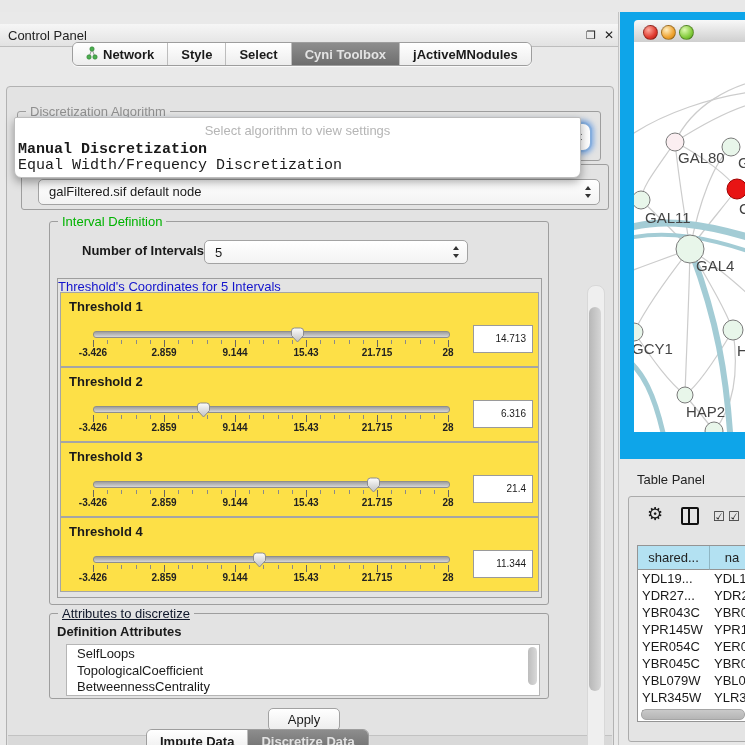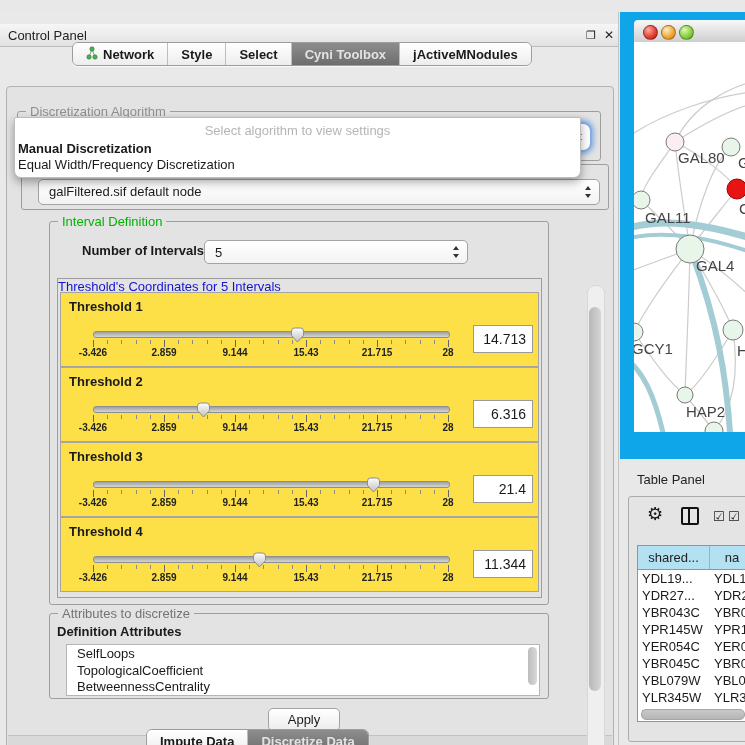--- a/index.html
+++ b/index.html
@@ -34,21 +34,21 @@
   .group>.glabel{position:absolute;top:-8px;left:8px;background:#e3e3e3;padding:0 4px;font-size:13px;}
 
   #algo-group{left:10px;top:24px;width:582px;height:48px;}
   #algo-group>.glabel{color:#8f8f8f;}
   #algo-combo{position:absolute;left:12px;top:10px;width:558px;height:26px;background:#fff;
               border:2px solid #85aede;border-radius:9px;box-shadow:0 0 5px 2px rgba(100,155,225,.75);}
 
   #popup{left:7px;top:18px;width:565px;height:59px;background:#fff;border:1px solid #bdbdbd;
          border-radius:2px 2px 7px 7px;box-shadow:0 4px 10px rgba(0,0,0,.35);z-index:50;}
   #popup .hint{position:absolute;left:0;top:5px;width:100%;text-align:center;color:#b5b5b5;font-size:13px;}
-  .popup-item{position:absolute;left:3px;width:556px;height:16px;font-size:13px;white-space:nowrap;cursor:default;}
+  .popup-item{position:absolute;left:3px;width:556px;height:16px;font-size:15px;white-space:nowrap;cursor:default;font-family:Liberation Mono, monospace;}
 
   #tabledata-group{left:14px;top:77px;width:586px;height:44px;}
   .combo{position:absolute;background:linear-gradient(#ffffff,#f3f3f3);border:1px solid #a3a3a3;
          border-radius:5px;font-size:13px;cursor:default;}
   .combo .cv{position:absolute;left:10px;top:4px;white-space:nowrap;}
   .spin{position:absolute;right:7px;top:50%;width:7px;height:12px;margin-top:-6px;}
   .spin:before,.spin:after{content:"";position:absolute;left:0;border-left:3.5px solid transparent;border-right:3.5px solid transparent;}
   .spin:before{top:0;border-bottom:4px solid #333;}
   .spin:after{bottom:0;border-top:4px solid #333;}
   #tabledata-combo{left:16px;top:14px;width:560px;height:24px;}
@@ -61,24 +61,24 @@
   #thresholds-group>.glabel{color:#1414cc;background:#e3e3e3;}
 
   .thr-row{position:absolute;left:2px;width:477px;height:73px;border:1px solid #a5a5a5;background:#fde047;}
   .thr-title{position:absolute;left:8px;top:6px;font-weight:bold;}
   .thr-track{position:absolute;left:32px;top:38px;width:355px;height:5px;border-radius:3px;
              background:linear-gradient(#9f9f9f,#d6d6d6);border:1px solid #8e8e8e;cursor:default;}
   .tick{position:absolute;width:1px;background:#666;}
   .tick-label{position:absolute;top:54px;transform:translateX(-50%);font-size:10px;font-weight:bold;color:#222;white-space:nowrap;}
   .thr-thumb{position:absolute;top:34px;width:15px;height:16px;cursor:default;}
   .thr-value{position:absolute;left:412px;top:32px;width:52px;height:26px;background:#fff;border:1px solid #9a9a9a;
-             font-size:14px;text-align:right;line-height:26px;padding-right:6px;box-sizing:content-box;}
+             font-size:10px;text-align:right;line-height:26px;padding-right:6px;box-sizing:content-box;}
 
   #attr-group{left:42px;top:526px;width:498px;height:84px;}
-  #attr-group>.glabel{color:#737373;}
+  #attr-group>.glabel{color:#0f172a;text-decoration:underline;}
   #n-attr-title{position:absolute;left:7px;top:10px;font-weight:bold;color:#1a1a1a;}
   #attr-list{position:absolute;left:16px;top:30px;width:472px;height:50px;background:#fff;
              border:1px solid #b5b5b5;overflow:hidden;}
   .attr-item{padding:1px 0 1px 10px;font-size:13px;height:14.5px;cursor:default;}
   #attr-vscroll{position:absolute;right:2px;top:2px;width:9px;height:38px;border-radius:5px;
                 background:linear-gradient(90deg,#bdbdbd,#d9d9d9);}
 
   #apply-btn{left:261px;top:609px;width:70px;height:21px;background:linear-gradient(#ffffff,#ededed);
              border:1px solid #a2a2a2;border-radius:5px;font-size:13px;text-align:center;line-height:21px;cursor:default;}
 

